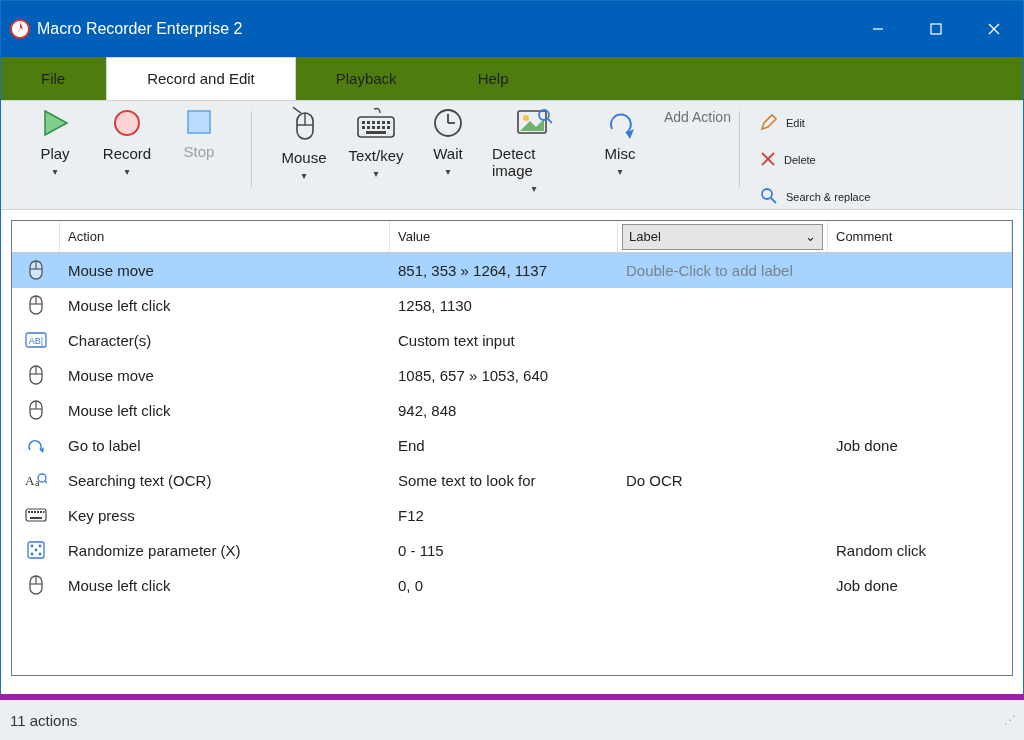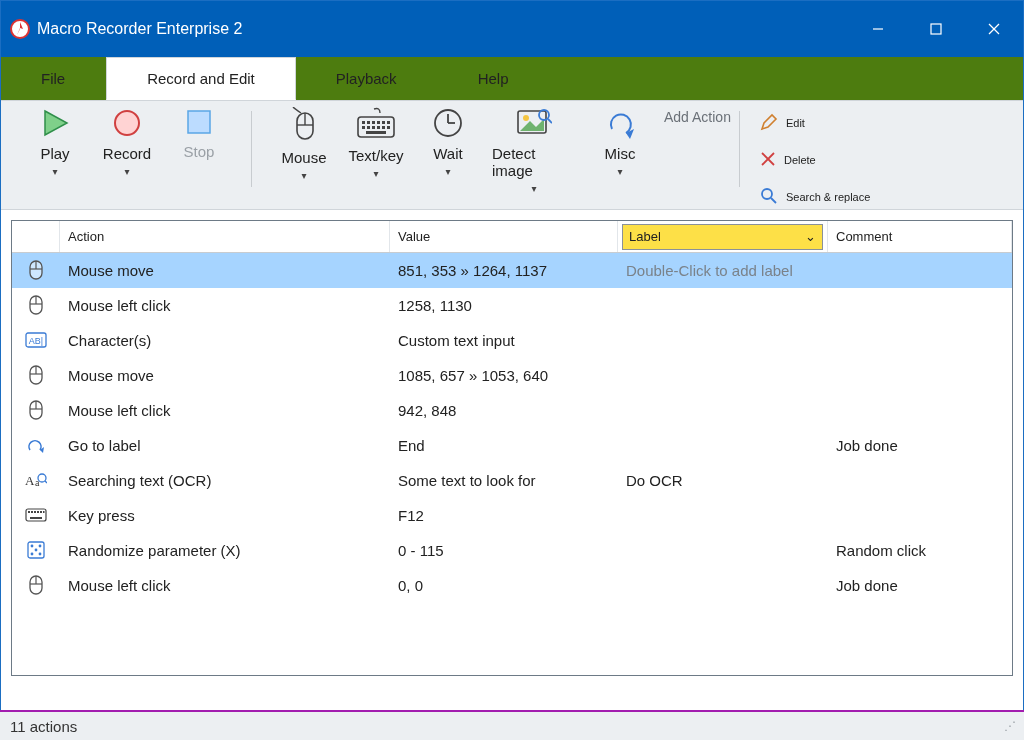--- a/index.html
+++ b/index.html
@@ -140,41 +140,41 @@
   }
   .grid-head .label-cell {
     padding: 3px 4px;
   }
   .label-select {
     border: 1px solid #8a9199;
     display:flex; align-items:center; justify-content:space-between;
     padding: 2px 6px;
     width: 100%;
     height: 26px;
-    background:#fde047;
+    background:#e5e5e5;
     text-align:center;
   }
   .grid-body { flex:1; overflow:auto; }
   .row {
     display:flex;
     height: 35px;
     align-items:center;
     font-size: 15px;
     border-bottom: 1px solid transparent;
   }
   .row > div { padding: 0 8px; display:flex; align-items:center; height:100%; }
   .row.selected { background: #a6d4ff; }
   .row .placeholder { color: #7a828a; }
   .row .iconcell svg, .row .iconcell .sq { display:block; }
   
   .statusbar {
     position: absolute;
     bottom: 0; left:0; right:0;
-    height: 30px;
-    border-top: 2px solid #a21caf;
+    height: 46px;
+    border-top: 6px solid #a21caf;
     background: #eceff2;
     display:flex; align-items:center;
     padding: 0 10px;
     font-size: 15px;
     color: #333;
     justify-content: space-between;
   }
   .grip { color:#9aa0a6; letter-spacing:-2px; font-size:12px;}
   
   .thumb {

